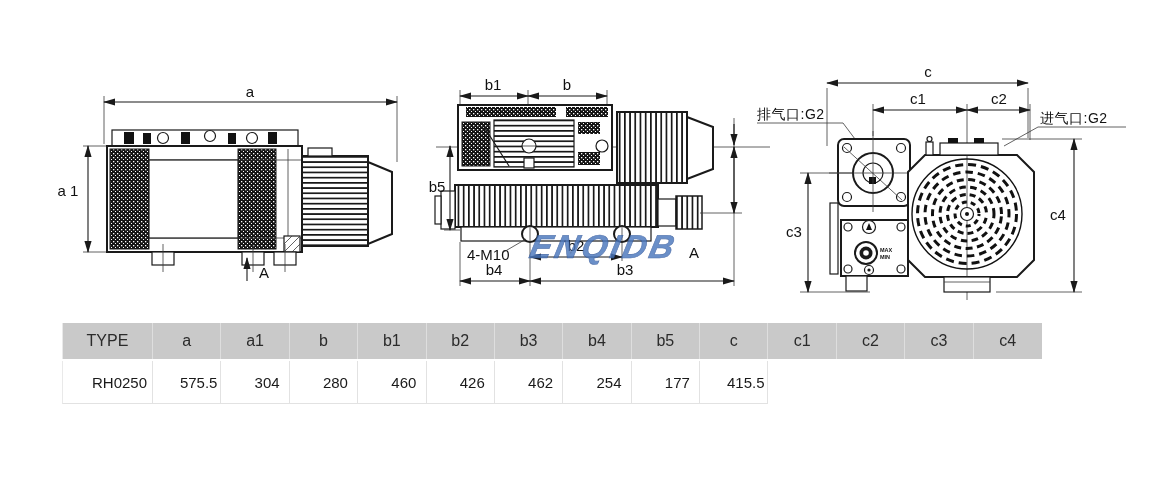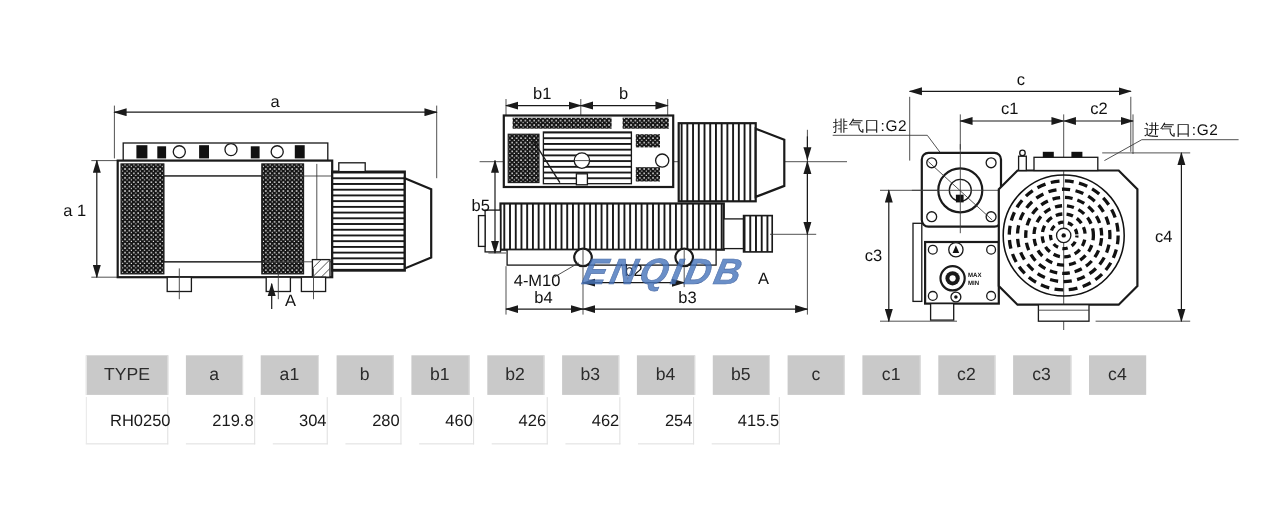--- a/index.html
+++ b/index.html
@@ -14,21 +14,21 @@
       stroke:#2d5397;stroke-width:.6px;letter-spacing:3px;opacity:.82;}
   .outline{fill:#fff;stroke:#1a1a1a;stroke-width:2;}
   .outline-thin{fill:#fff;stroke:#1a1a1a;stroke-width:1.2;}
   .solid{fill:#111;stroke:none;}
   .dimline{stroke:#1a1a1a;stroke-width:1.1;fill:none;}
   .ext{stroke:#3a3a3a;stroke-width:.8;fill:none;}
   .ring{fill:none;stroke:#111;}
   
   .dim-table{position:absolute;left:62px;top:323px;width:980px;}
   .tr{display:grid;grid-template-columns:91px repeat(13,1fr);}
-  .th,.td{display:flex;align-items:center;justify-content:center;margin-left:16px;}
+  .th,.td{display:flex;align-items:center;justify-content:center;}
   .th{height:36px;background:#c9c9c9;color:#2b2b2b;font-size:16px;
       border-right:1px solid #dedede;}
   .th:last-child{border-right:none;}
   .th-row{border-bottom:2px solid #ffffff;}
   .td{height:42px;background:#ffffff;color:#1a1a1a;font-size:15px;
       border-right:1px solid #e2e2e2;border-bottom:1px solid #e2e2e2;padding-left:24px;}
   .td:first-child,.th:first-child{border-left:1px solid #e9e9e9;}
 </style>
 </head>
 <body>
@@ -269,23 +269,24 @@
     <div class="th">b4</div>
     <div class="th">b5</div>
     <div class="th">c</div>
     <div class="th">c1</div>
     <div class="th">c2</div>
     <div class="th">c3</div>
     <div class="th">c4</div>
   </div>
   <div class="tr td-row">
     <div class="td">RH0250</div>
-    <div class="td">219.8</div>
+    <div class="td">575.5</div>
     <div class="td">304</div>
     <div class="td">280</div>
     <div class="td">460</div>
     <div class="td">426</div>
     <div class="td">462</div>
     <div class="td">254</div>
+    <div class="td">177</div>
     <div class="td">415.5</div>
   </div>
 </div>
 </div>
 
 </body></html>

